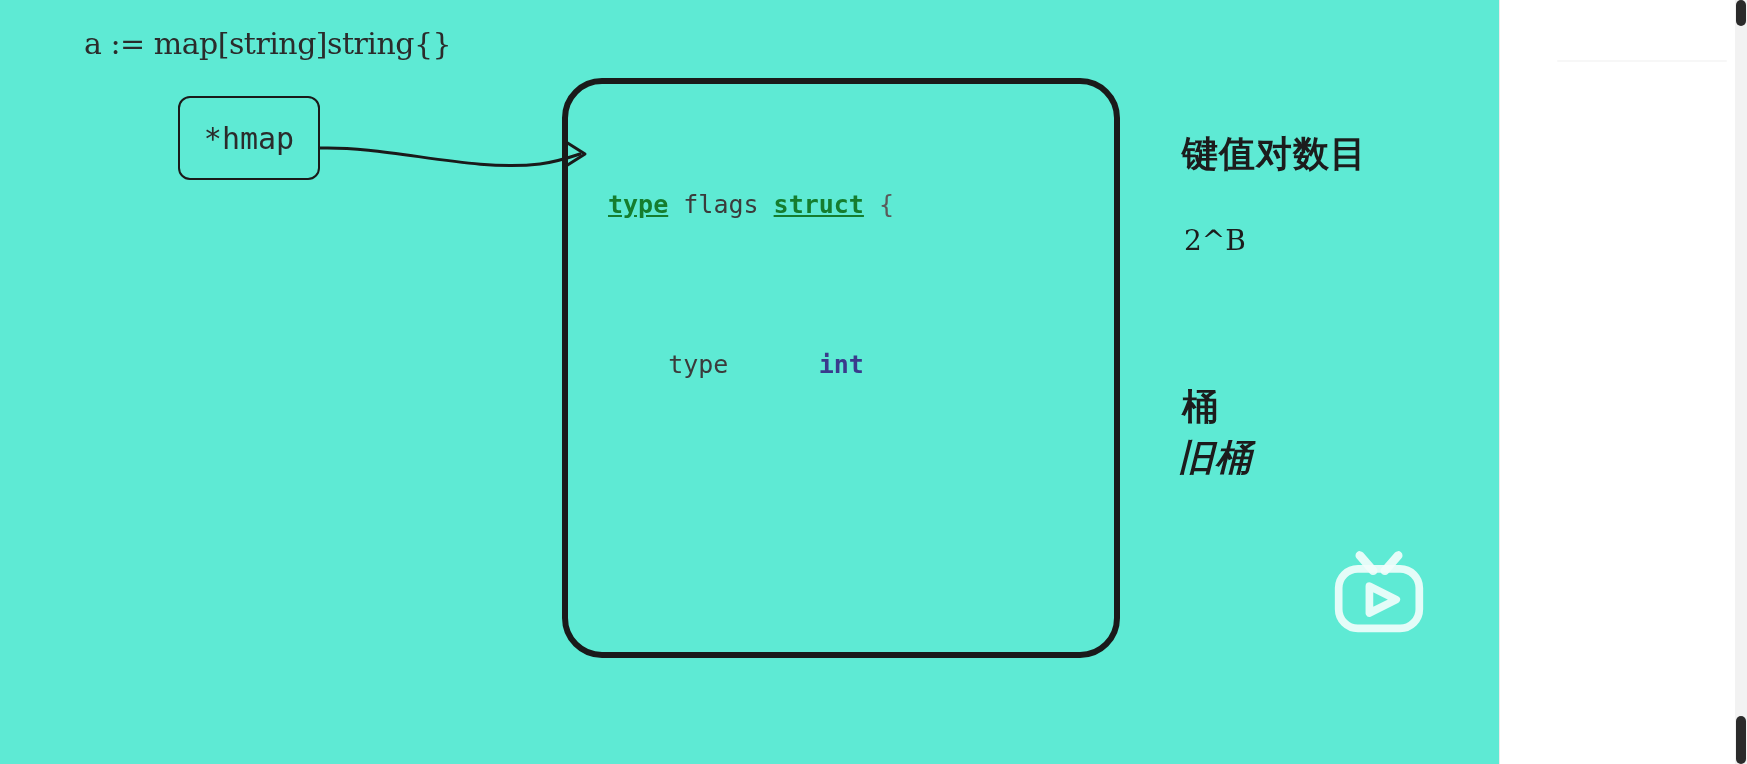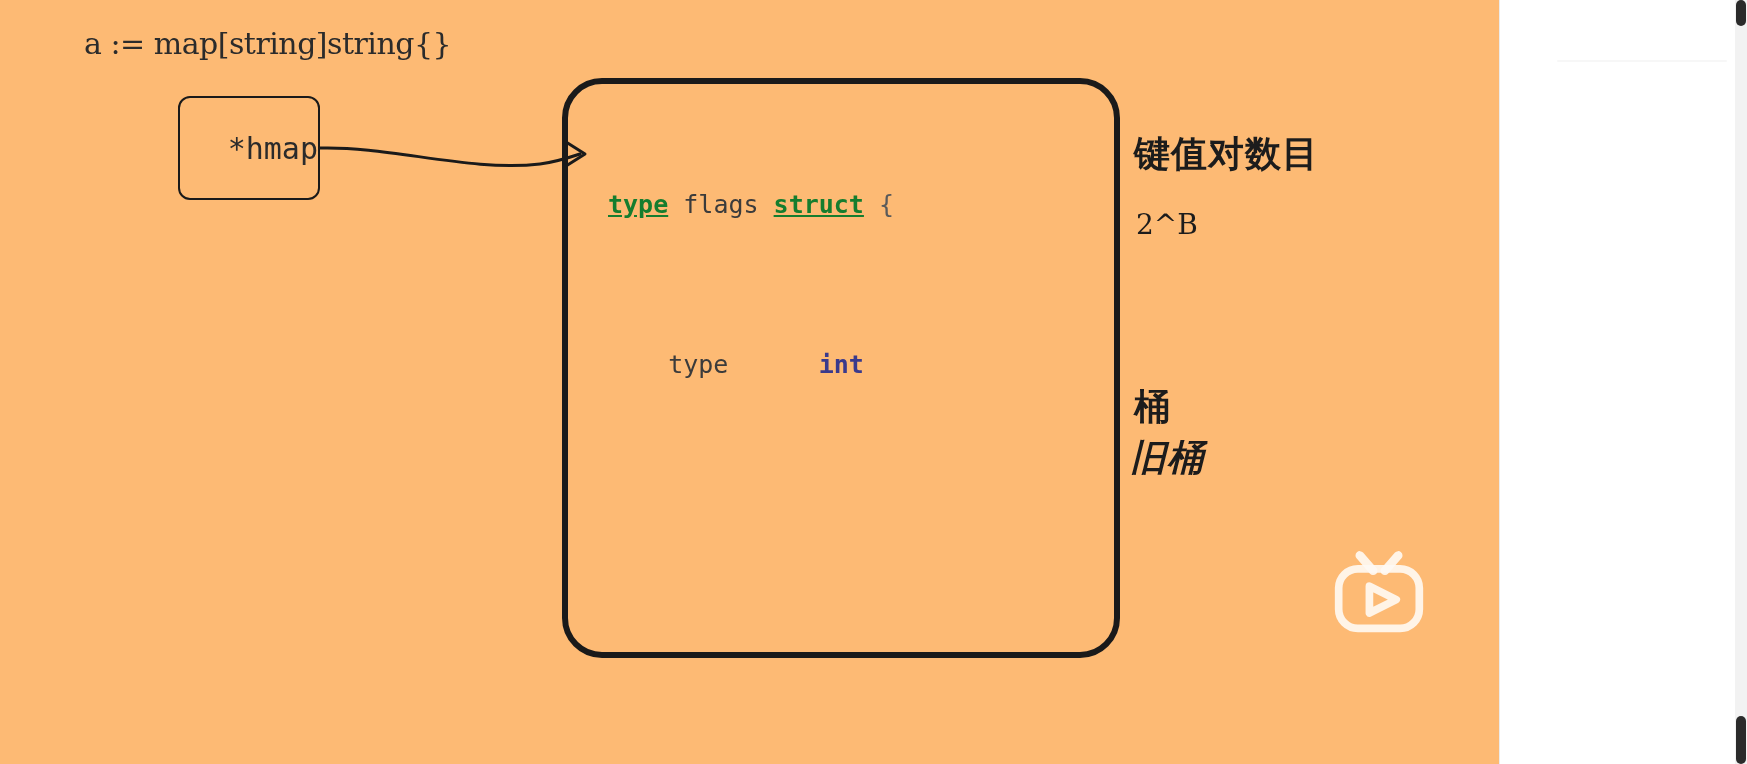--- a/index.html
+++ b/index.html
@@ -4,21 +4,21 @@
 <title>hmap struct diagram</title>
 <style>
   html,body{margin:0;padding:0;}
   body{
     width:1747px;height:764px;
     background:#ffffff;
     font-family:"Liberation Serif", serif;
     overflow:hidden;
     position:relative;
   }
-  #canvas{position:absolute;left:0;top:0;width:1747px;height:764px;background:#fdba74;}
+  #canvas{position:absolute;left:0;top:0;width:1747px;height:764px;background:#5eead4;}
 
   
   .page-right-gutter{
     position:absolute;top:0;right:12px;width:235px;height:764px;
     background:#ffffff;border-left:1px solid #ebebeb;
   }
   .scrollbar-track{
     position:absolute;top:0;right:0;width:12px;height:764px;background:#f2f2f2;
   }
   .scrollbar-thumb{
@@ -39,23 +39,23 @@
 
   
   .hand-box{
     position:absolute;
     border:3px solid #1a1a1a;
     border-radius:14px;
     box-sizing:border-box;
     background:transparent;
   }
   #hmap-box{
-    left:178px;top:96px;width:142px;height:104px;
+    left:178px;top:96px;width:142px;height:84px;
     border-width:2.5px;border-radius:12px;
-    display:flex;align-items:center;justify-content:flex-end;
+    display:flex;align-items:center;justify-content:center;
   }
   #hmap-box .label{
     font-family:"DejaVu Sans Mono", monospace;
     font-size:30px;color:#2b2b2b;white-space:pre;
   }
   #code-box{
     left:562px;top:78px;width:558px;height:580px;
     border-width:6px;border-radius:40px;
   }
 
@@ -69,21 +69,21 @@
   .code-line{white-space:pre;height:40px;}
   .kw{color:#157d2e;font-weight:bold;text-decoration:underline;}
   .typ{color:#3a3a8c;font-weight:bold;}
   .id{color:#3b3b3b;}
   .punct{color:#5a5a5a;}
 
   
   .annot{
     position:absolute;
     font-family:"DejaVu Serif", serif;
-    color:#1c1c1c;white-space:pre;
+    color:#1c1c1c;white-space:pre;margin-left:48px;
   }
   .annot.cn{font-size:36px;letter-spacing:1px;font-weight:600;}
   .annot.ascii{font-size:28px;font-family:"DejaVu Serif", serif;}
 
   
   #arrow-layer{position:absolute;left:0;top:0;width:1747px;height:764px;pointer-events:none;}
 
   
   #watermark{
     position:absolute;left:1330px;top:542px;width:98px;height:96px;opacity:.92;
@@ -127,21 +127,21 @@
     
 
     
 
     
 
     
   </div>
 
   <div class="annot cn" style="left:1134px;top:130px;">键值对数目</div>
-  <div class="annot ascii" style="left:1136px;top:208px;">2^B</div>
+  <div class="annot ascii" style="left:1136px;top:224px;">2^B</div>
   <div class="annot cn" style="left:1134px;top:383px;">桶</div>
   <div class="annot cn" style="left:1130px;top:434px;font-style:italic;">旧桶</div>
 
   <svg id="watermark" viewBox="0 0 100 100">
     <path d="M30,14 L44,30 M70,14 L56,30" stroke="#ffffff" stroke-width="9" stroke-linecap="round" fill="none" opacity=".9"></path>
     <rect x="8" y="28" width="84" height="62" rx="20" ry="20" fill="none" stroke="#ffffff" stroke-width="8" opacity=".9"></rect>
     <path d="M40,46 L68,60 L40,74 Z" fill="none" stroke="#ffffff" stroke-width="8" stroke-linejoin="round" opacity=".9"></path>
   </svg>
 
   <div class="page-right-gutter"></div>

